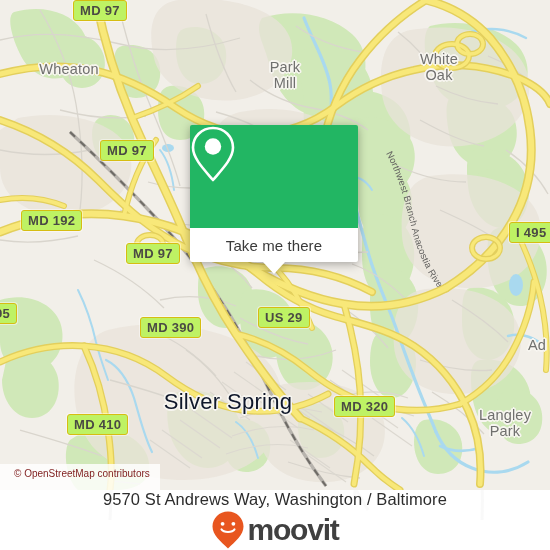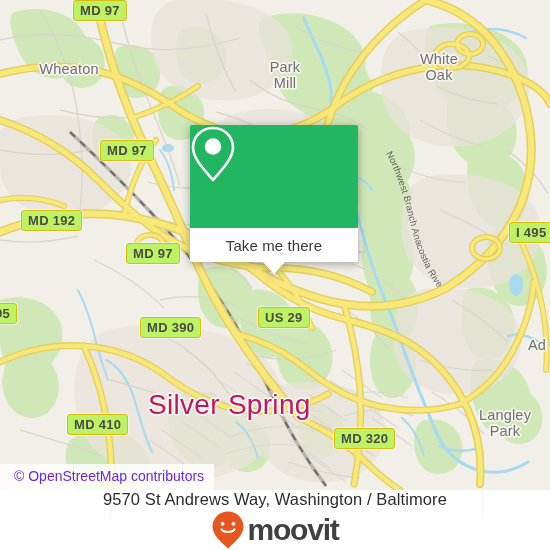--- a/index.html
+++ b/index.html
@@ -22,21 +22,21 @@
     color:#70706e;
     text-shadow:
       -1.4px -1.4px 0 #f7f5f0, 1.4px -1.4px 0 #f7f5f0,
       -1.4px  1.4px 0 #f7f5f0, 1.4px  1.4px 0 #f7f5f0,
        0 -1.6px 0 #f7f5f0, 0 1.6px 0 #f7f5f0,
       -1.6px 0 0 #f7f5f0, 1.6px 0 0 #f7f5f0;
     white-space:nowrap;text-align:center;
     pointer-events:none;line-height:1.08;
   }
   .lbl-city{font-size:14.5px;letter-spacing:.2px;}
-  .lbl-big{font-size:28px;letter-spacing:.3px;color:#be185d;}
+  .lbl-big{font-size:22px;letter-spacing:.3px;color:#0f172a;}
 
   
   .shield{
     position:absolute;
     background:#bef264;
     border:1.4px solid #d6bd12;
     border-radius:3px;
     color:#4a4a44;
     font-size:13px;font-weight:bold;
     padding:1.5px 6px 2.5px 6px;
@@ -46,21 +46,21 @@
   }
 
   
   .rivertext{font-size:9.4px;fill:#62615f;font-family:"Liberation Sans",sans-serif;letter-spacing:.2px;}
 
   
   #attribution{
     position:absolute;left:0;top:464px;
     background:rgba(255,255,255,.82);
     padding:4px 10px 18px 14px;
-    font-size:14px;color:#6d28d9;
+    font-size:10px;color:#7f1d1d;
     white-space:nowrap;
   }
 
   
   #popup{
     position:absolute;left:190px;top:125px;width:168px;
     filter:drop-shadow(0 2px 5px rgba(0,0,0,.32));
   }
   #popup-green{
     height:103px;background:#22b663;
@@ -354,21 +354,21 @@
     </div>
 
     <div class="shield" style="left:73px;top:0px;">MD 97</div>
     <div class="shield" style="left:100px;top:140px;">MD 97</div>
     <div class="shield" style="left:21px;top:210px;">MD 192</div>
     <div class="shield" style="left:126px;top:243px;">MD 97</div>
     <div class="shield" style="left:509px;top:222px;">I 495</div>
     <div class="shield" style="left:-12px;top:303px;">95</div>
     <div class="shield" style="left:258px;top:307px;">US 29</div>
     <div class="shield" style="left:140px;top:317px;">MD 390</div>
-    <div class="shield" style="left:334px;top:396px;margin-top:32px;">MD 320</div>
+    <div class="shield" style="left:334px;top:396px;">MD 320</div>
     <div class="shield" style="left:67px;top:414px;">MD 410</div>
 
     <div id="attribution">© OpenStreetMap contributors</div>
 
     <div id="popup">
       <div id="popup-green">
         <svg width="46" height="58" viewBox="0 0 46 58">
           <path d="M23,3 C11.5,3 3,11.8 3,22.6 C3,33.5 14,44.5 23,55 C32,44.5 43,33.5 43,22.6 C43,11.8 34.5,3 23,3 Z" fill="none" stroke="#ffffff" stroke-width="2.6" stroke-linejoin="round"></path>
           <circle cx="23" cy="21.5" r="8.2" fill="#ffffff"></circle>
         </svg>

